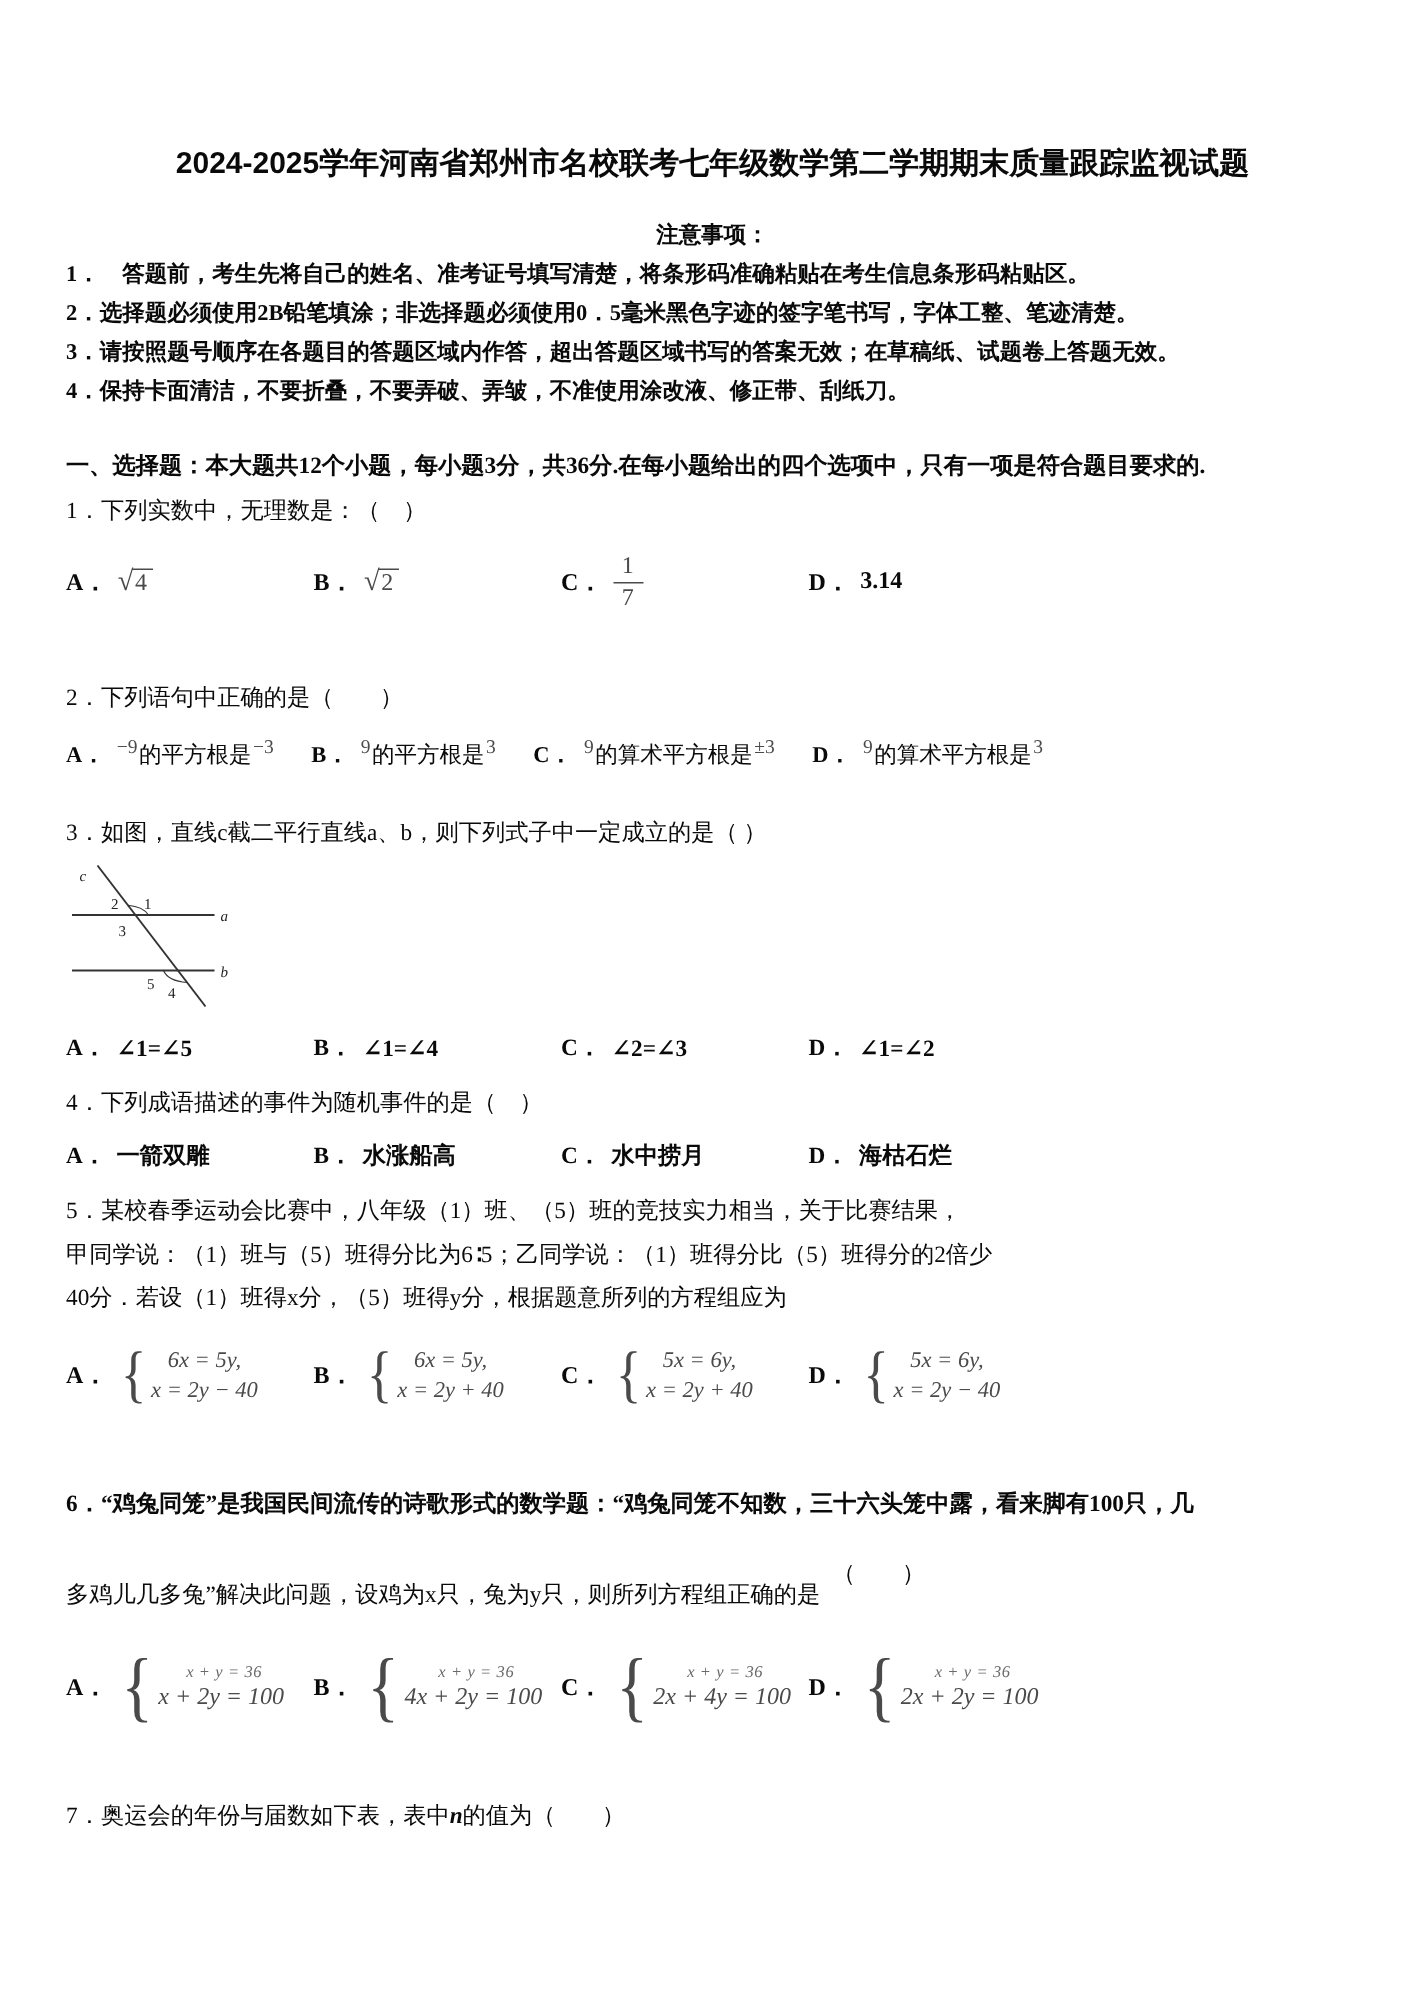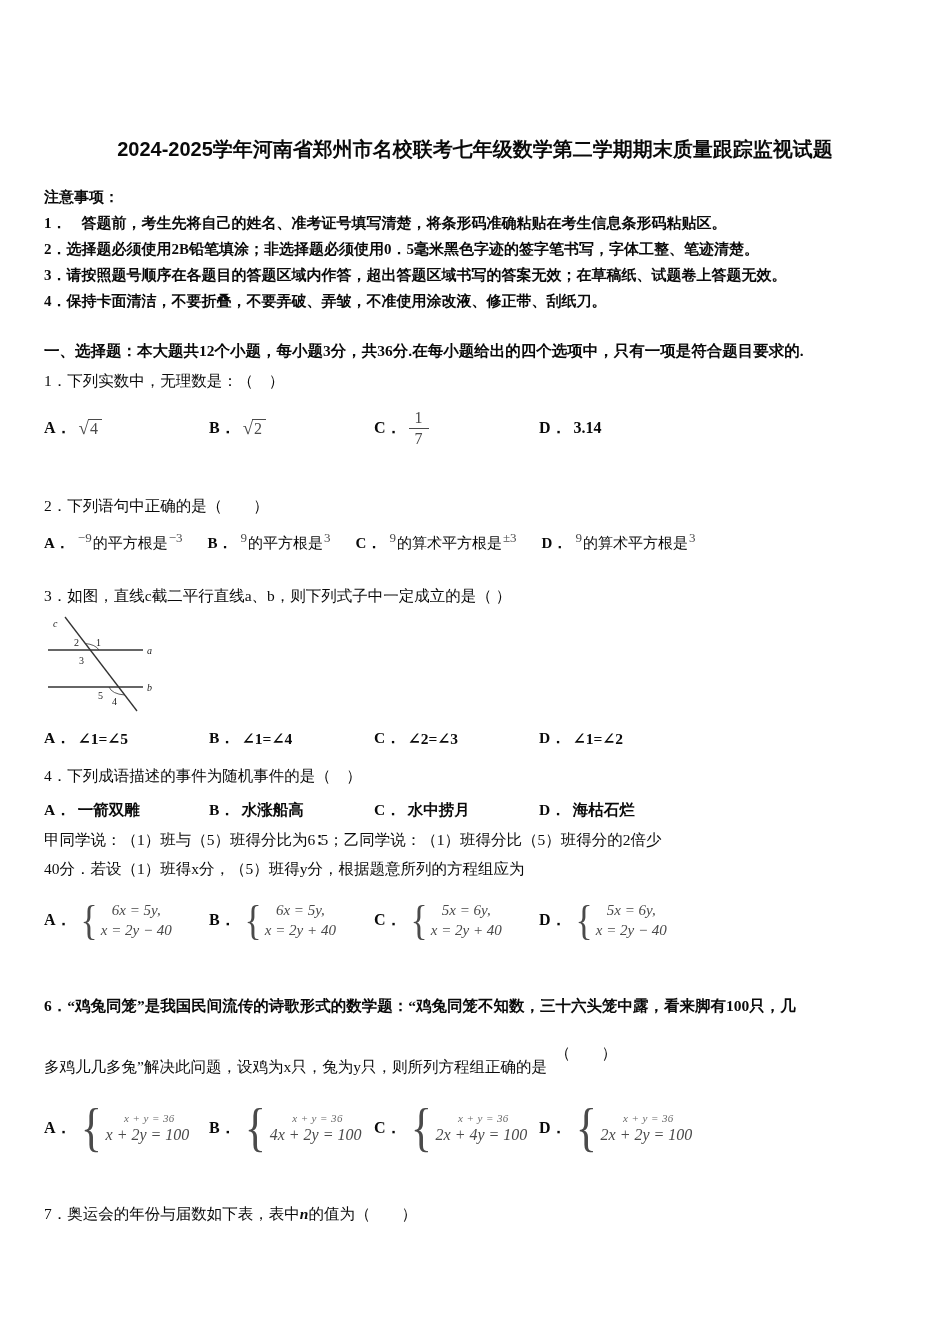--- a/index.html
+++ b/index.html
@@ -1,22 +1,22 @@
 <!DOCTYPE html>
 <html><head>
 <meta charset="utf-8">
 <style>
   *{margin:0;padding:0;box-sizing:border-box;}
   html,body{background:#ffffff;}
   body{width:950px;height:1344px;overflow:hidden;}
   .page{width:950px;height:1344px;padding:96px 44px 0 44px;
         font-family:"Liberation Serif","DejaVu Serif",serif;color:#0a0a0a;}
   .title{font-family:"Liberation Sans","DejaVu Sans",sans-serif;font-size:20px;
-         font-weight:700;text-align:center;line-height:27px;margin-bottom:21px;margin-top:40px;}
-  .nh{font-size:15px;font-weight:700;line-height:26px;}
+         font-weight:700;text-align:center;line-height:27px;margin-bottom:21px;}
+  .nh{font-size:15px;font-weight:700;line-height:26px;text-align:center;}
   .ni{font-size:15px;font-weight:700;line-height:26px;}
   .sec{margin-top:26px;font-size:15.5px;font-weight:700;line-height:22px;}
   .stem{font-size:15.5px;line-height:21px;}
   .mt8{margin-top:8px;} .mt16{margin-top:16px;}
   .mt32{margin-top:32px;} .mt40{margin-top:40px;} .mt46{margin-top:46px;}
   .row{display:flex;}
   .cell{width:165px;display:flex;align-items:center;}
   .lab{font-weight:700;margin-right:7px;white-space:nowrap;}
   .boldtxt{font-weight:700;}
   
@@ -157,20 +157,21 @@
     <div class="cell">
         <span class="lab">C．</span>
         <span class="boldtxt">水中捞月</span>
       </div>
     <div class="cell">
         <span class="lab">D．</span>
         <span class="boldtxt">海枯石烂</span>
       </div>
   </div>
 
+  <p class="stem mt16">5．某校春季运动会比赛中，八年级（1）班、（5）班的竞技实力相当，关于比赛结果，</p>
   <p class="stem q5sp">甲同学说：（1）班与（5）班得分比为6∶5；乙同学说：（1）班得分比（5）班得分的2倍少</p>
   <p class="stem q5sp">40分．若设（1）班得x分，（5）班得y分，根据题意所列的方程组应为</p>
   <div class="row sysrow">
     <div class="cell">
       <span class="lab">A．</span>
       <span class="sys">
           <span class="brace b5"></span>
           <span class="eqs">
             <span class="eq">6x = 5y,</span>
             <span class="eq">x = 2y − 40</span>

